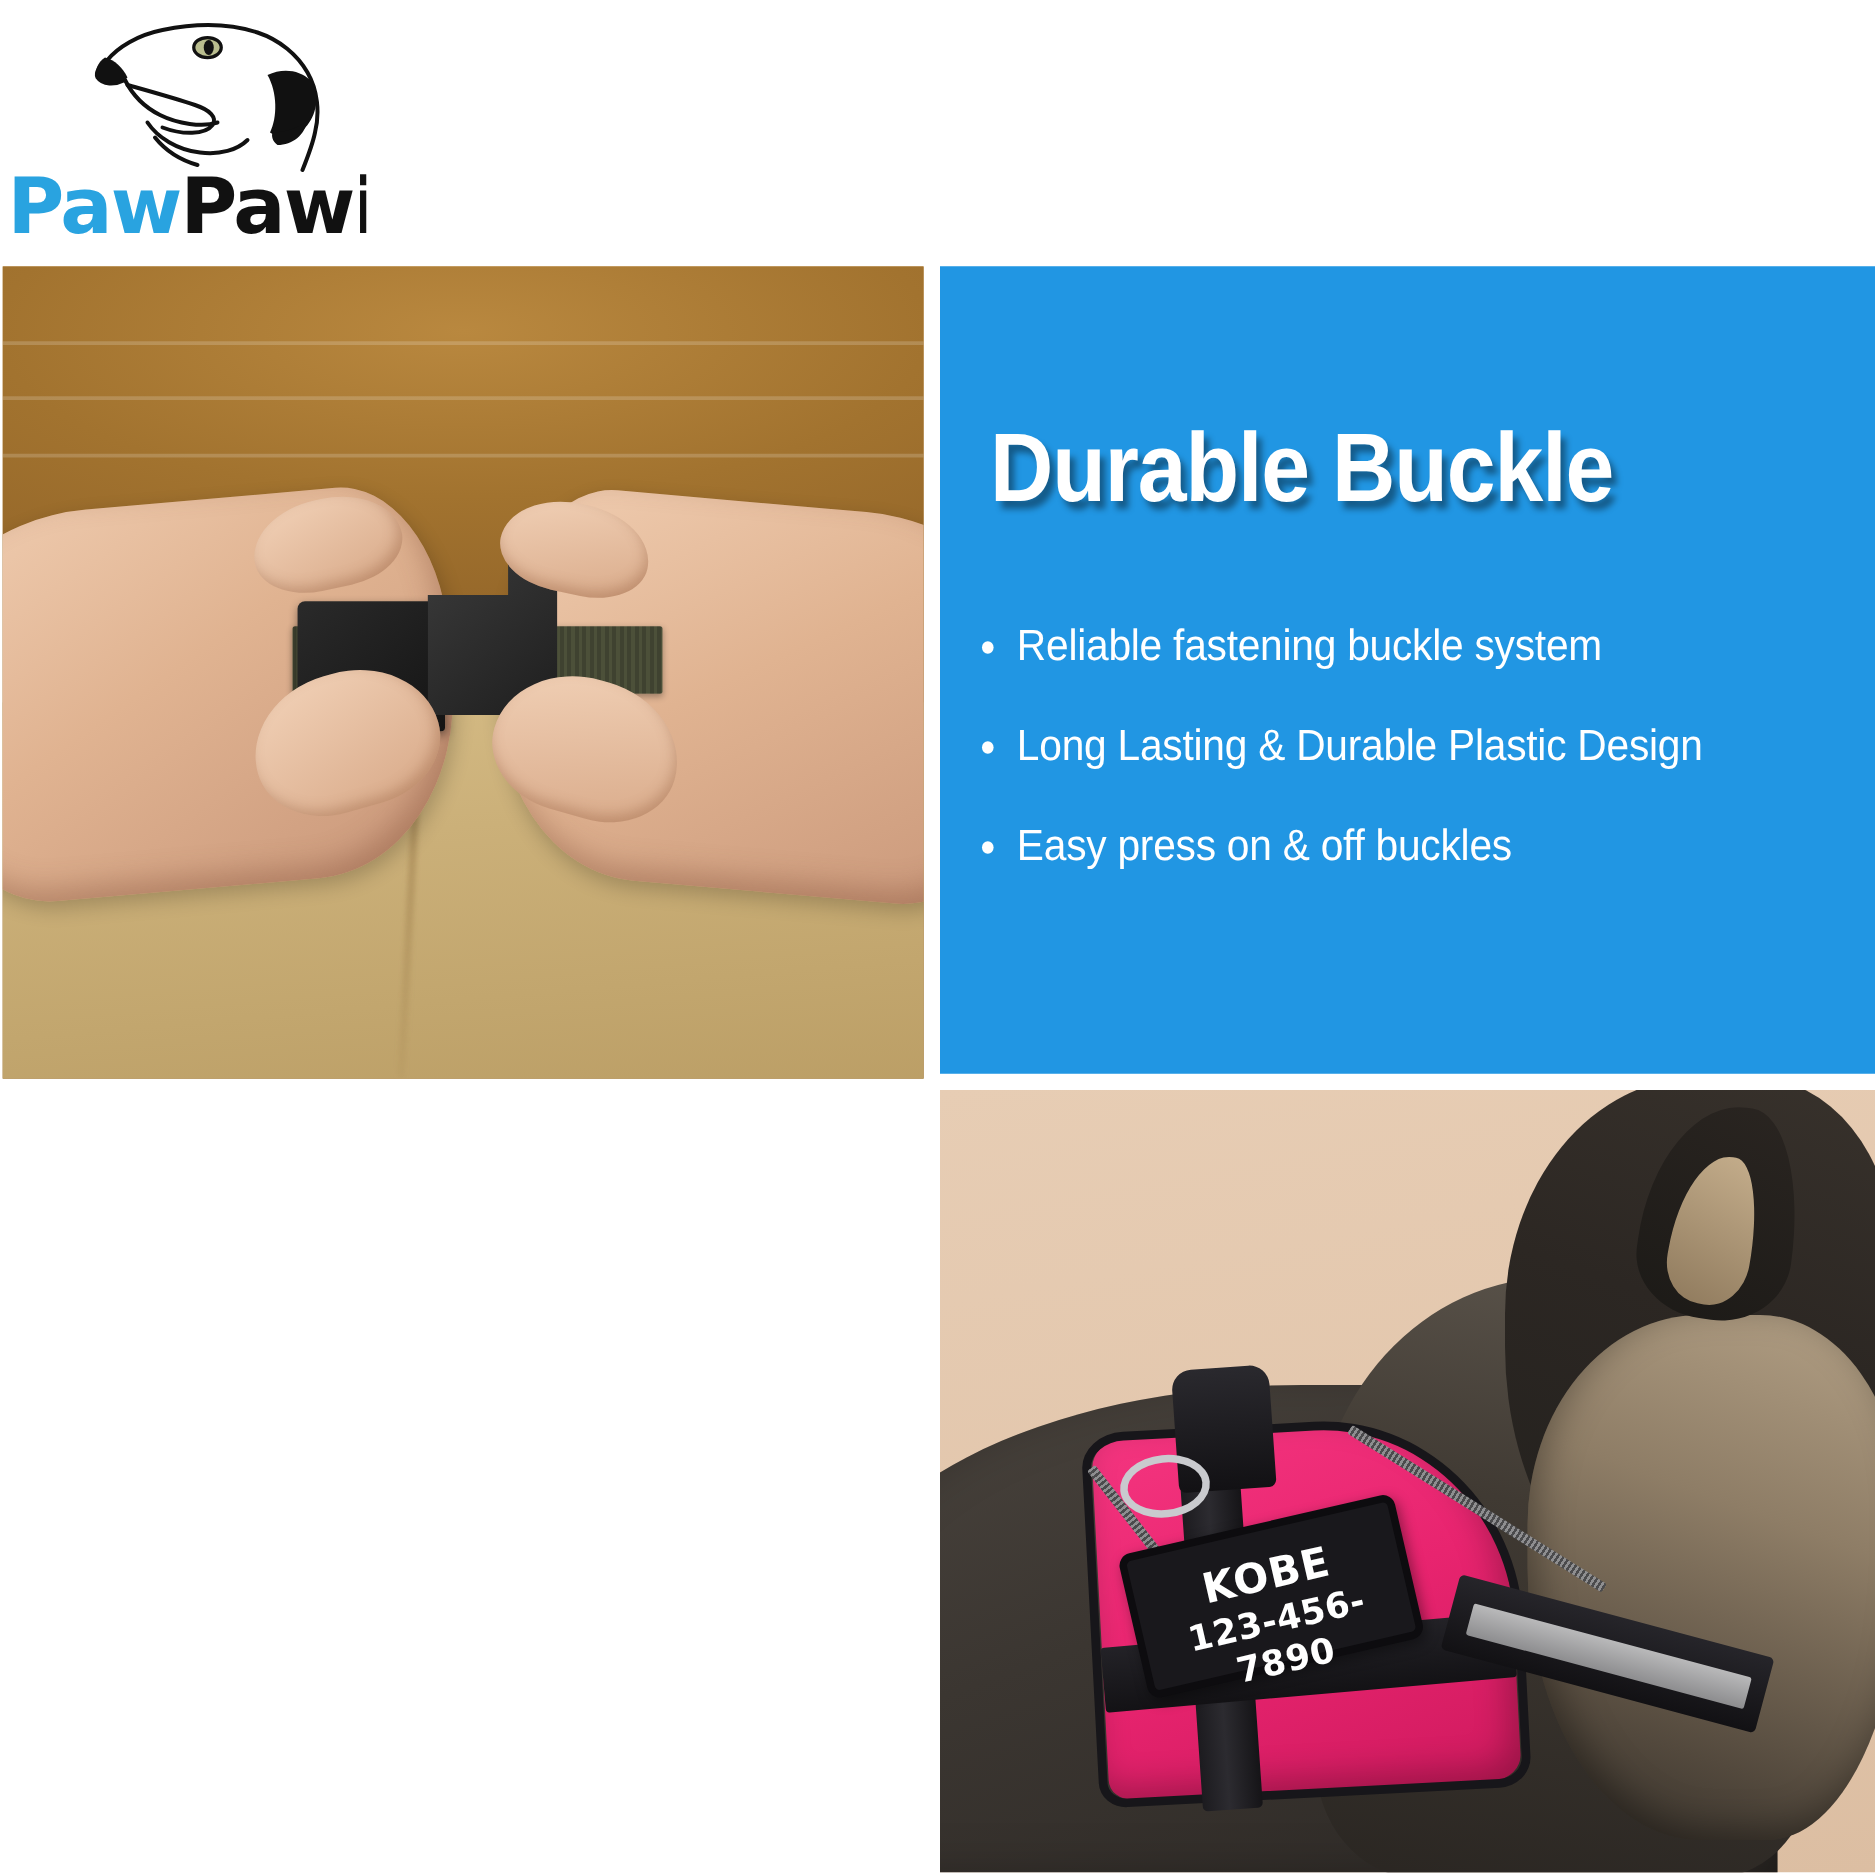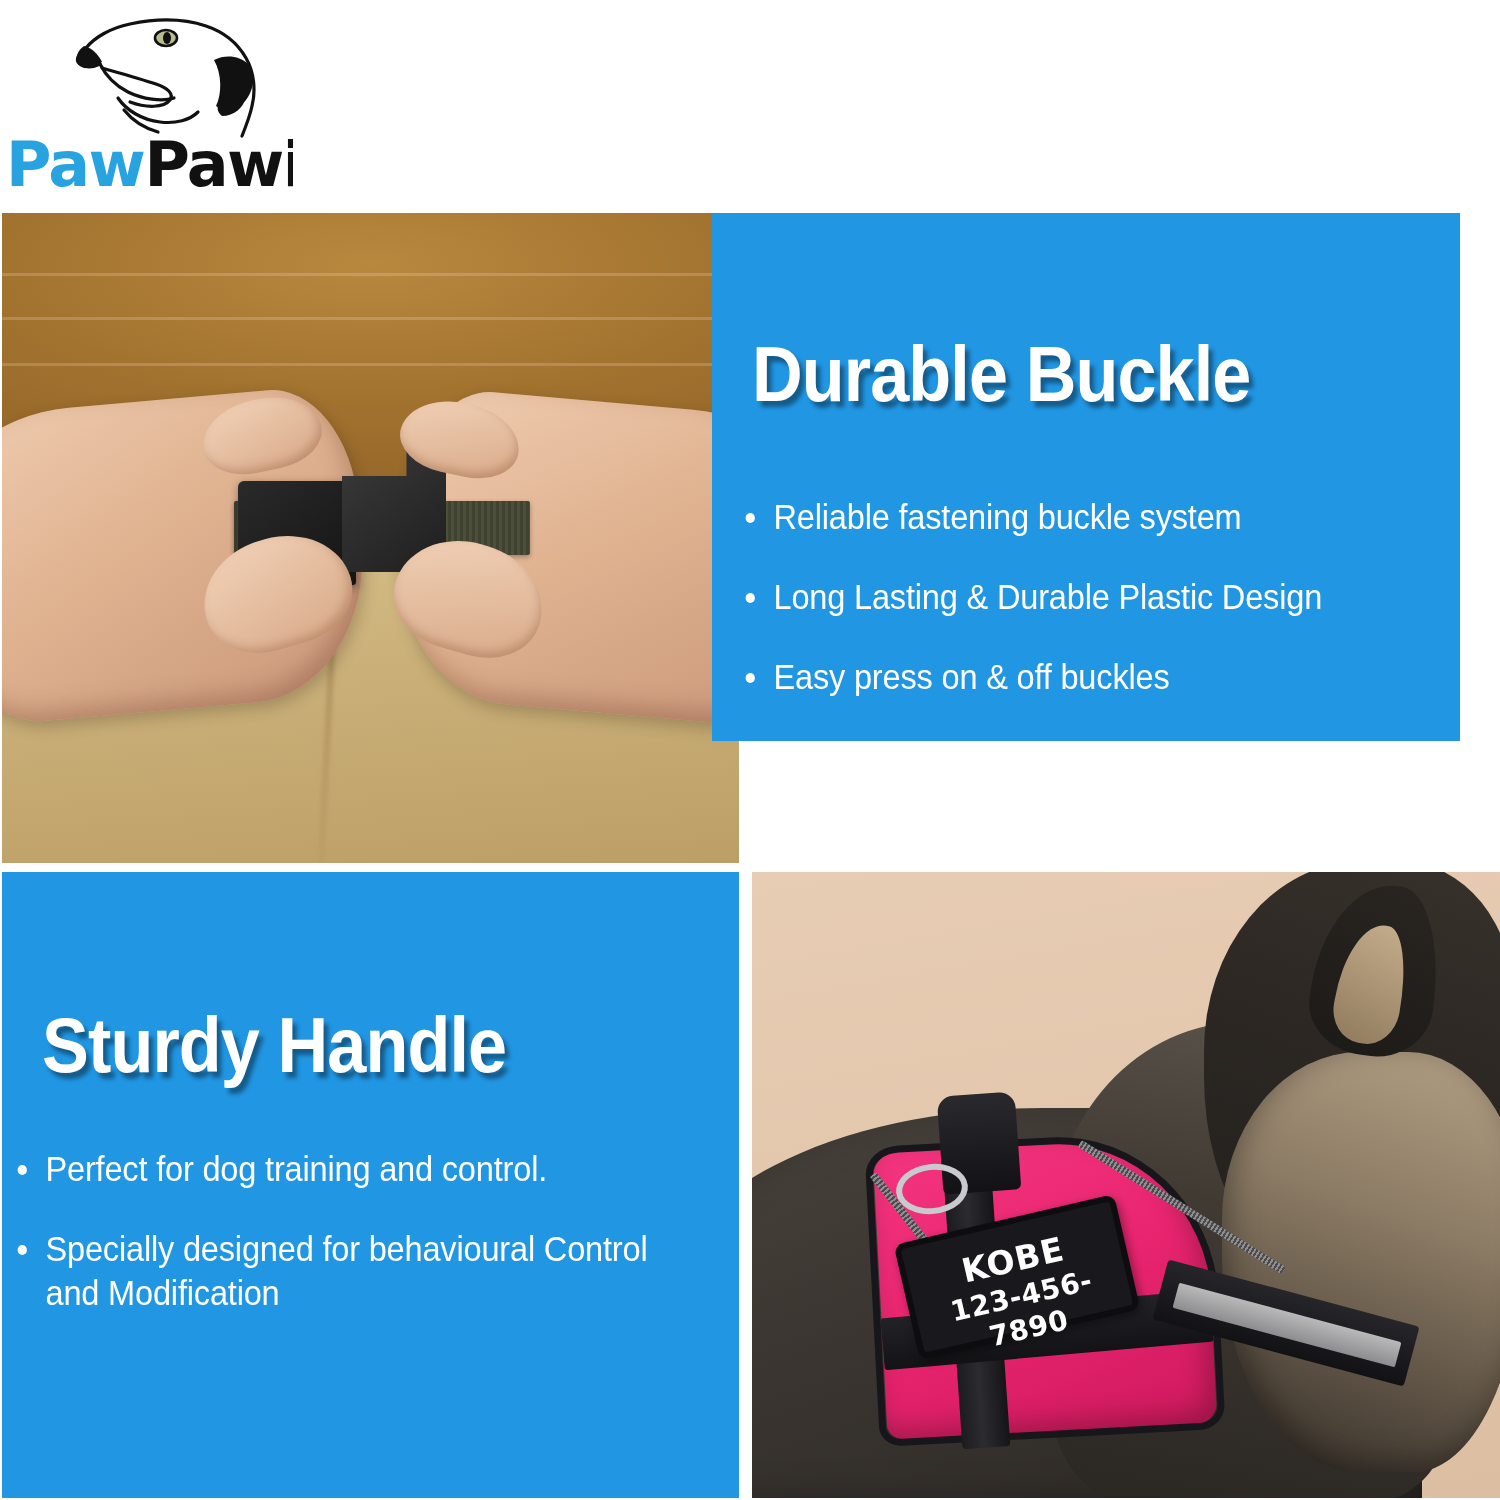--- a/index.html
+++ b/index.html
@@ -84,21 +84,21 @@
     white-space: nowrap;
   }
   .header-sub b { font-weight: bold; font-style: italic; color:#ffffff; }
 
   
   .panel {
     position: absolute;
     overflow: hidden;
   }
   .p-tl { left: 2px;   top: 213px; width: 737px;  height: 650px; }
-  .p-tr { left: 712px; top: 213px; width: 748px;  height: 528px; background: #2196E3; }
+  .p-tr { left: 752px; top: 213px; width: 748px;  height: 646px; background: #2196E3; }
   .p-bl { left: 2px;   top: 872px; width: 737px;  height: 626px; background: #2196E3; }
   .p-br { left: 752px; top: 872px; width: 748px;  height: 626px; }
 
   
   .panel-title {
     position: absolute;
     color: #ffffff;
     font-size: 78px;
     font-weight: bold;
     letter-spacing: -1px;
@@ -438,27 +438,20 @@
 
   <div class="panel p-tr">
     <div class="panel-title">Durable Buckle</div>
     <ul class="bullets">
       <li>Reliable fastening buckle system</li>
       <li>Long Lasting &amp; Durable Plastic Design</li>
       <li>Easy press on &amp; off buckles</li>
     </ul>
   </div>
 
-  <div class="panel p-bl">
-    <div class="panel-title">Sturdy Handle</div>
-    <ul class="bullets">
-      <li>Perfect for dog training and control.</li>
-      <li>Specially designed for behavioural Control and Modification</li>
-    </ul>
-  </div>
 
   <div class="panel p-br">
     <div class="ph-dog">
       <div class="dog-body"></div>
       <div class="dog-neck"></div>
       <div class="dog-head"></div>
       <div class="dog-ruff"></div>
       <div class="dog-ear"></div>
       <div class="dog-ear-in"></div>
 

